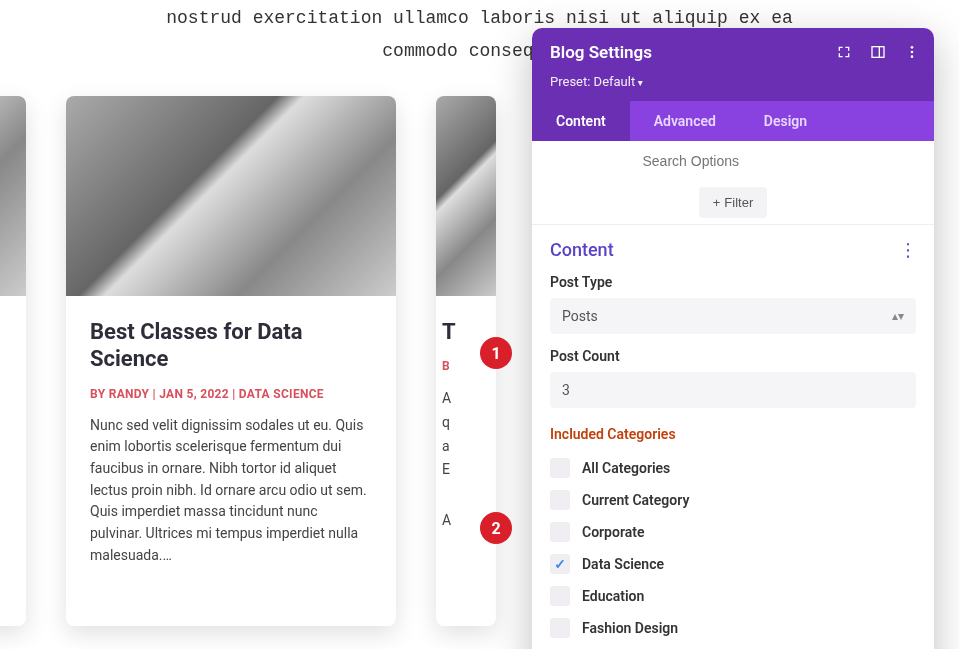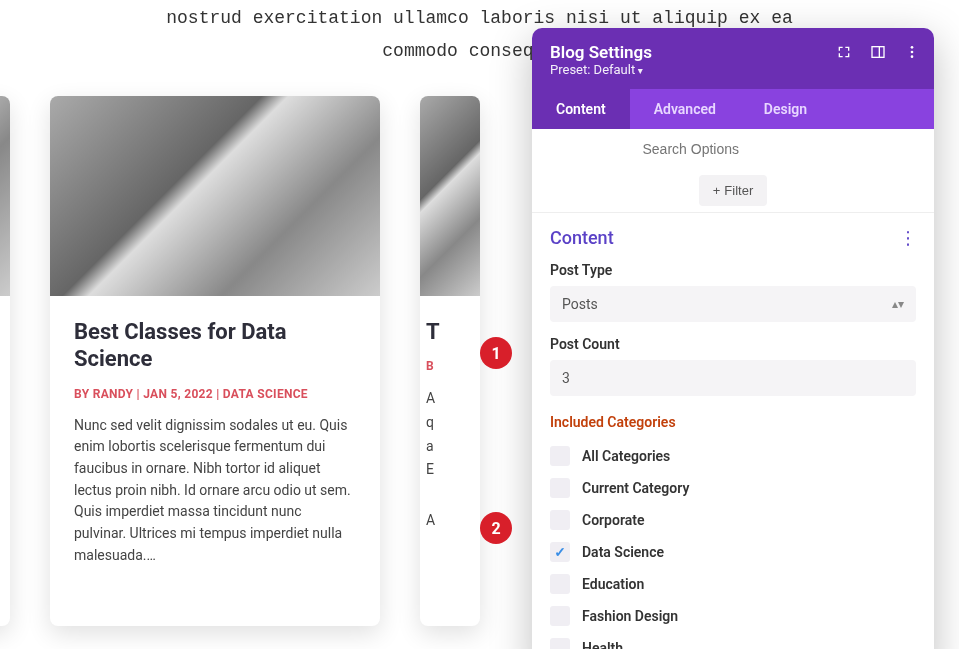--- a/index.html
+++ b/index.html
@@ -16,21 +16,21 @@
     font-size: 18px;
     text-align: center;
     color: #333;
     padding: 4px 46px 0;
     line-height: 1.6;
   }
   .cards {
     display: flex;
     gap: 40px;
     margin-top: 30px;
-    padding-left: 0;
+    padding-left: 16px;
   }
   .card {
     background: #fff;
     border-radius: 8px;
     box-shadow: 0 8px 24px rgba(0,0,0,0.12);
     overflow: hidden;
     width: 330px;
     flex-shrink: 0;
   }
   .card.partial-left { margin-left: -320px; }
@@ -73,21 +73,21 @@
     overflow: hidden;
     font-size: 14px;
   }
   .panel-header {
     background: #6b2fb3;
     color: #fff;
     padding: 14px 18px 12px;
     position: relative;
   }
   .panel-title { font-size: 17px; font-weight: 600; }
-  .panel-preset { font-size: 13px; margin-top: 0; opacity: 0.92; }
+  .panel-preset { font-size: 13px; margin-top: 12px; opacity: 0.92; }
   .panel-preset::after { content: " ▾"; font-size: 10px; }
   .panel-header-icons {
     position: absolute; top: 16px; right: 14px;
     display: flex; gap: 18px; align-items: center;
   }
   .hicon { width: 16px; height: 16px; fill: #fff; cursor: pointer; }
   .tabs {
     display: flex;
     background: #8942df;
   }

